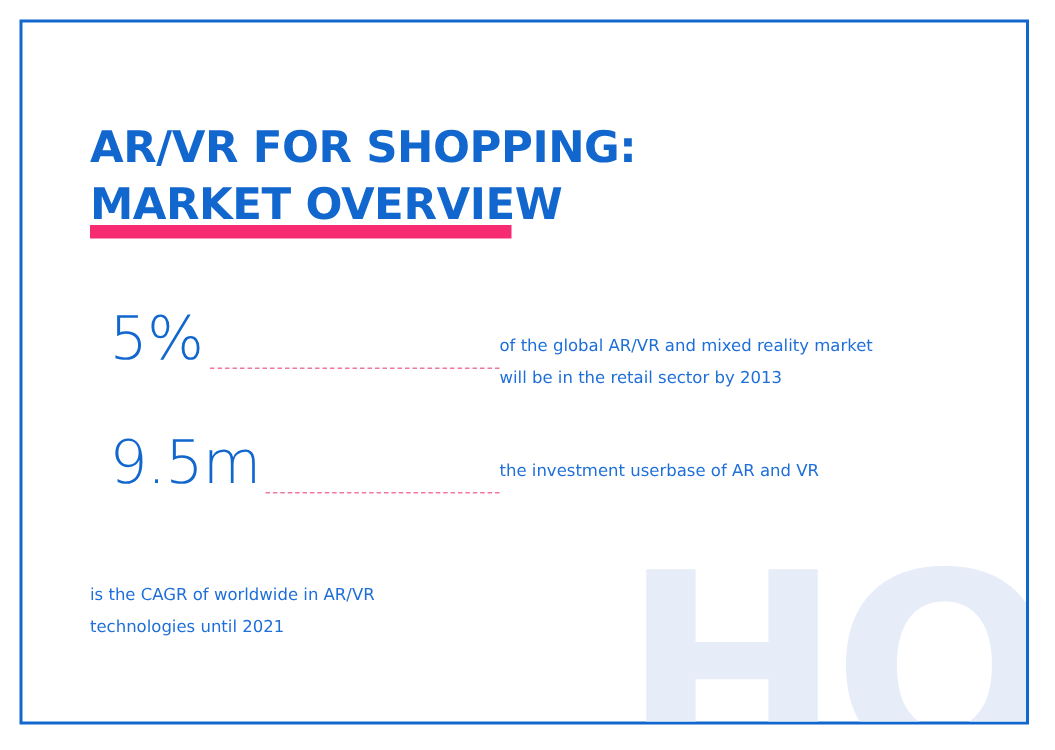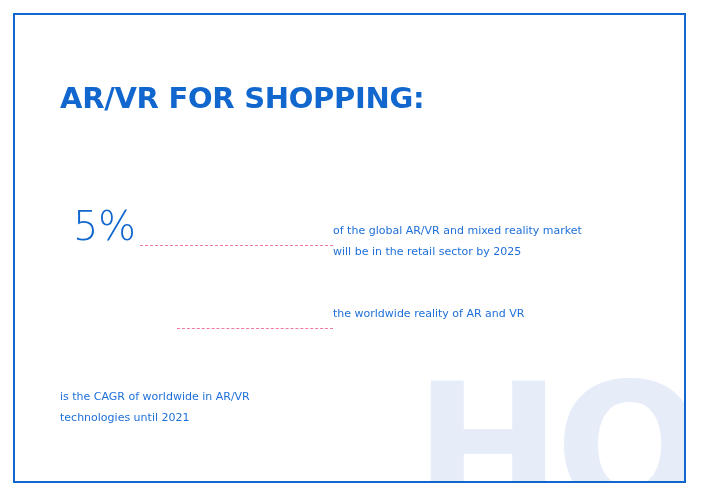--- a/index.html
+++ b/index.html
@@ -132,41 +132,46 @@
 </style>
 </head>
 <body>
 
 <div class="slide">
 
   <div class="watermark">HQ</div>
 
   <div class="title-block">
     <div class="title-line">AR/VR FOR SHOPPING:</div>
+    <div class="title-line underlined">
+      <span class="title-underline"></span>
+      <span>MARKET OVERVIEW</span>
+    </div>
   </div>
 
   <div class="stats">
 
     <div class="stat-row row-1">
       <div class="stat-value-wrap">
         <div class="stat-value">5%</div>
         <div class="leader"></div>
       </div>
       <div class="stat-desc">
         <div>of the global AR/VR and mixed reality market</div>
-        <div>will be in the retail sector by 2025</div>
+        <div>will be in the retail sector by 2013</div>
       </div>
     </div>
 
     <div class="stat-row row-2">
       <div class="stat-value-wrap">
+        <div class="stat-value">9.5m</div>
         <div class="leader"></div>
       </div>
       <div class="stat-desc">
-        <div>the worldwide reality of AR and VR</div>
+        <div>the investment userbase of AR and VR</div>
       </div>
     </div>
 
     <div class="stat-row row-3">
       <div class="stat-desc">
         <div>is the CAGR of worldwide in AR/VR</div>
         <div>technologies until 2021</div>
       </div>
     </div>
 

